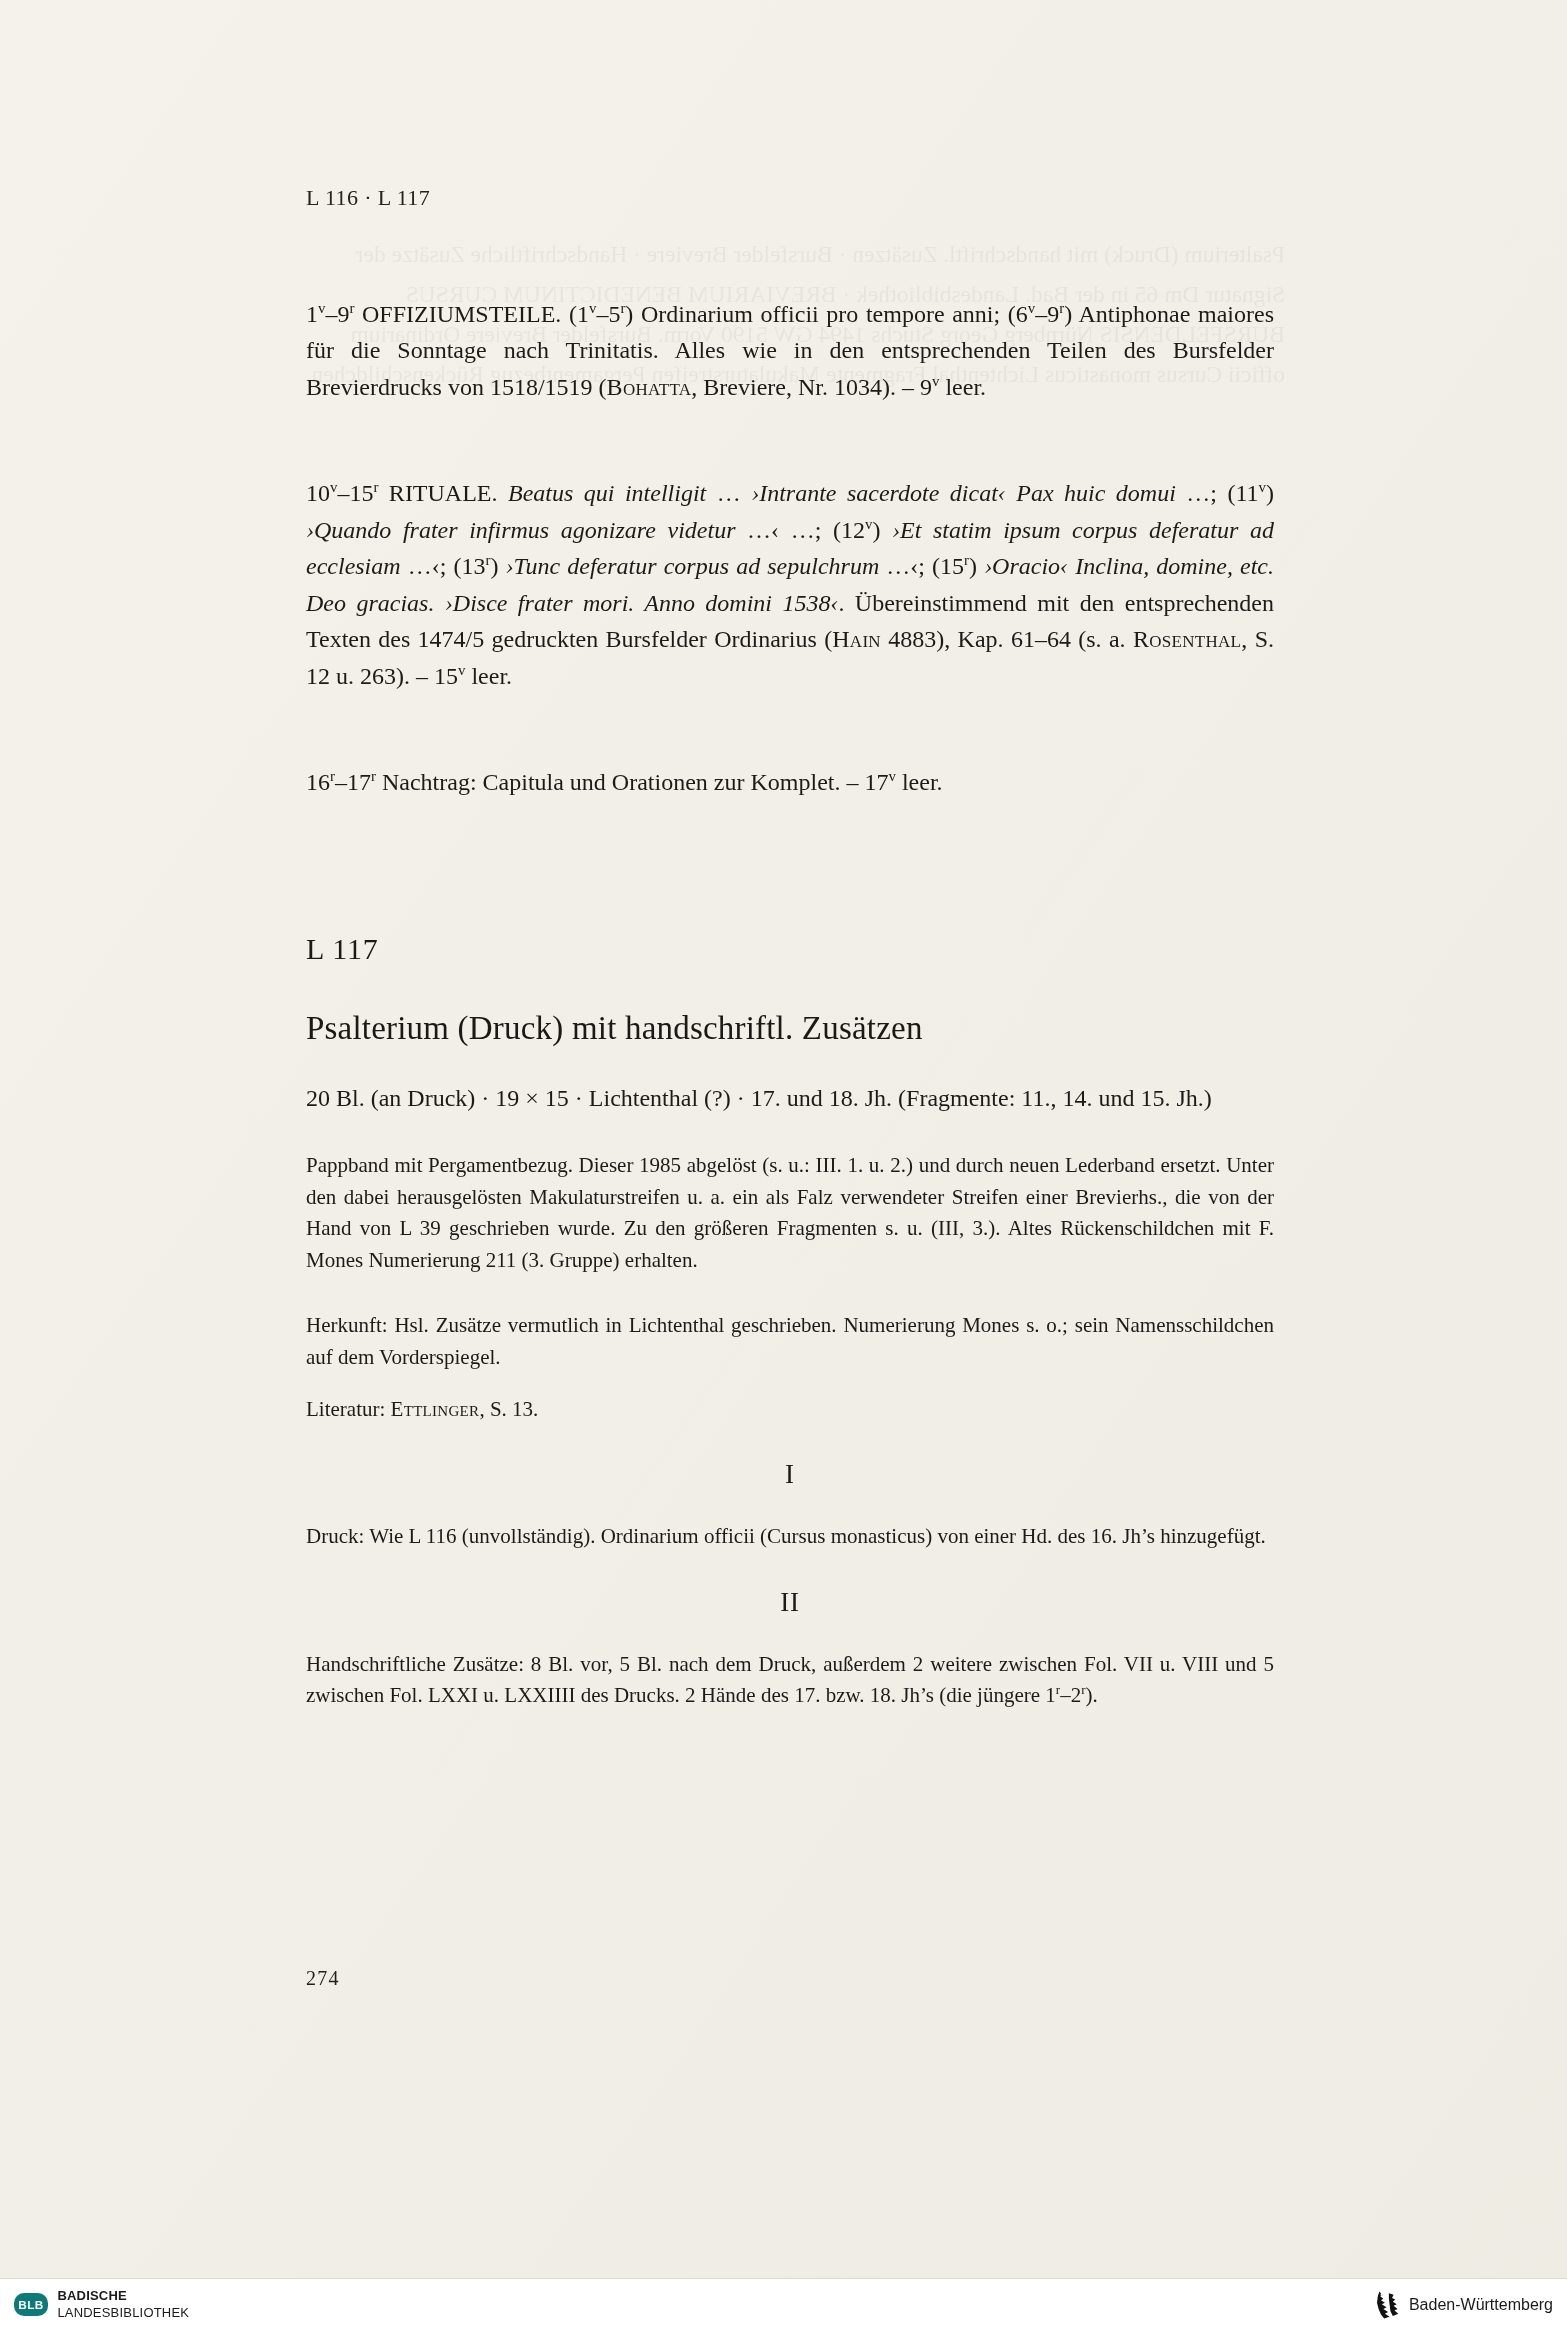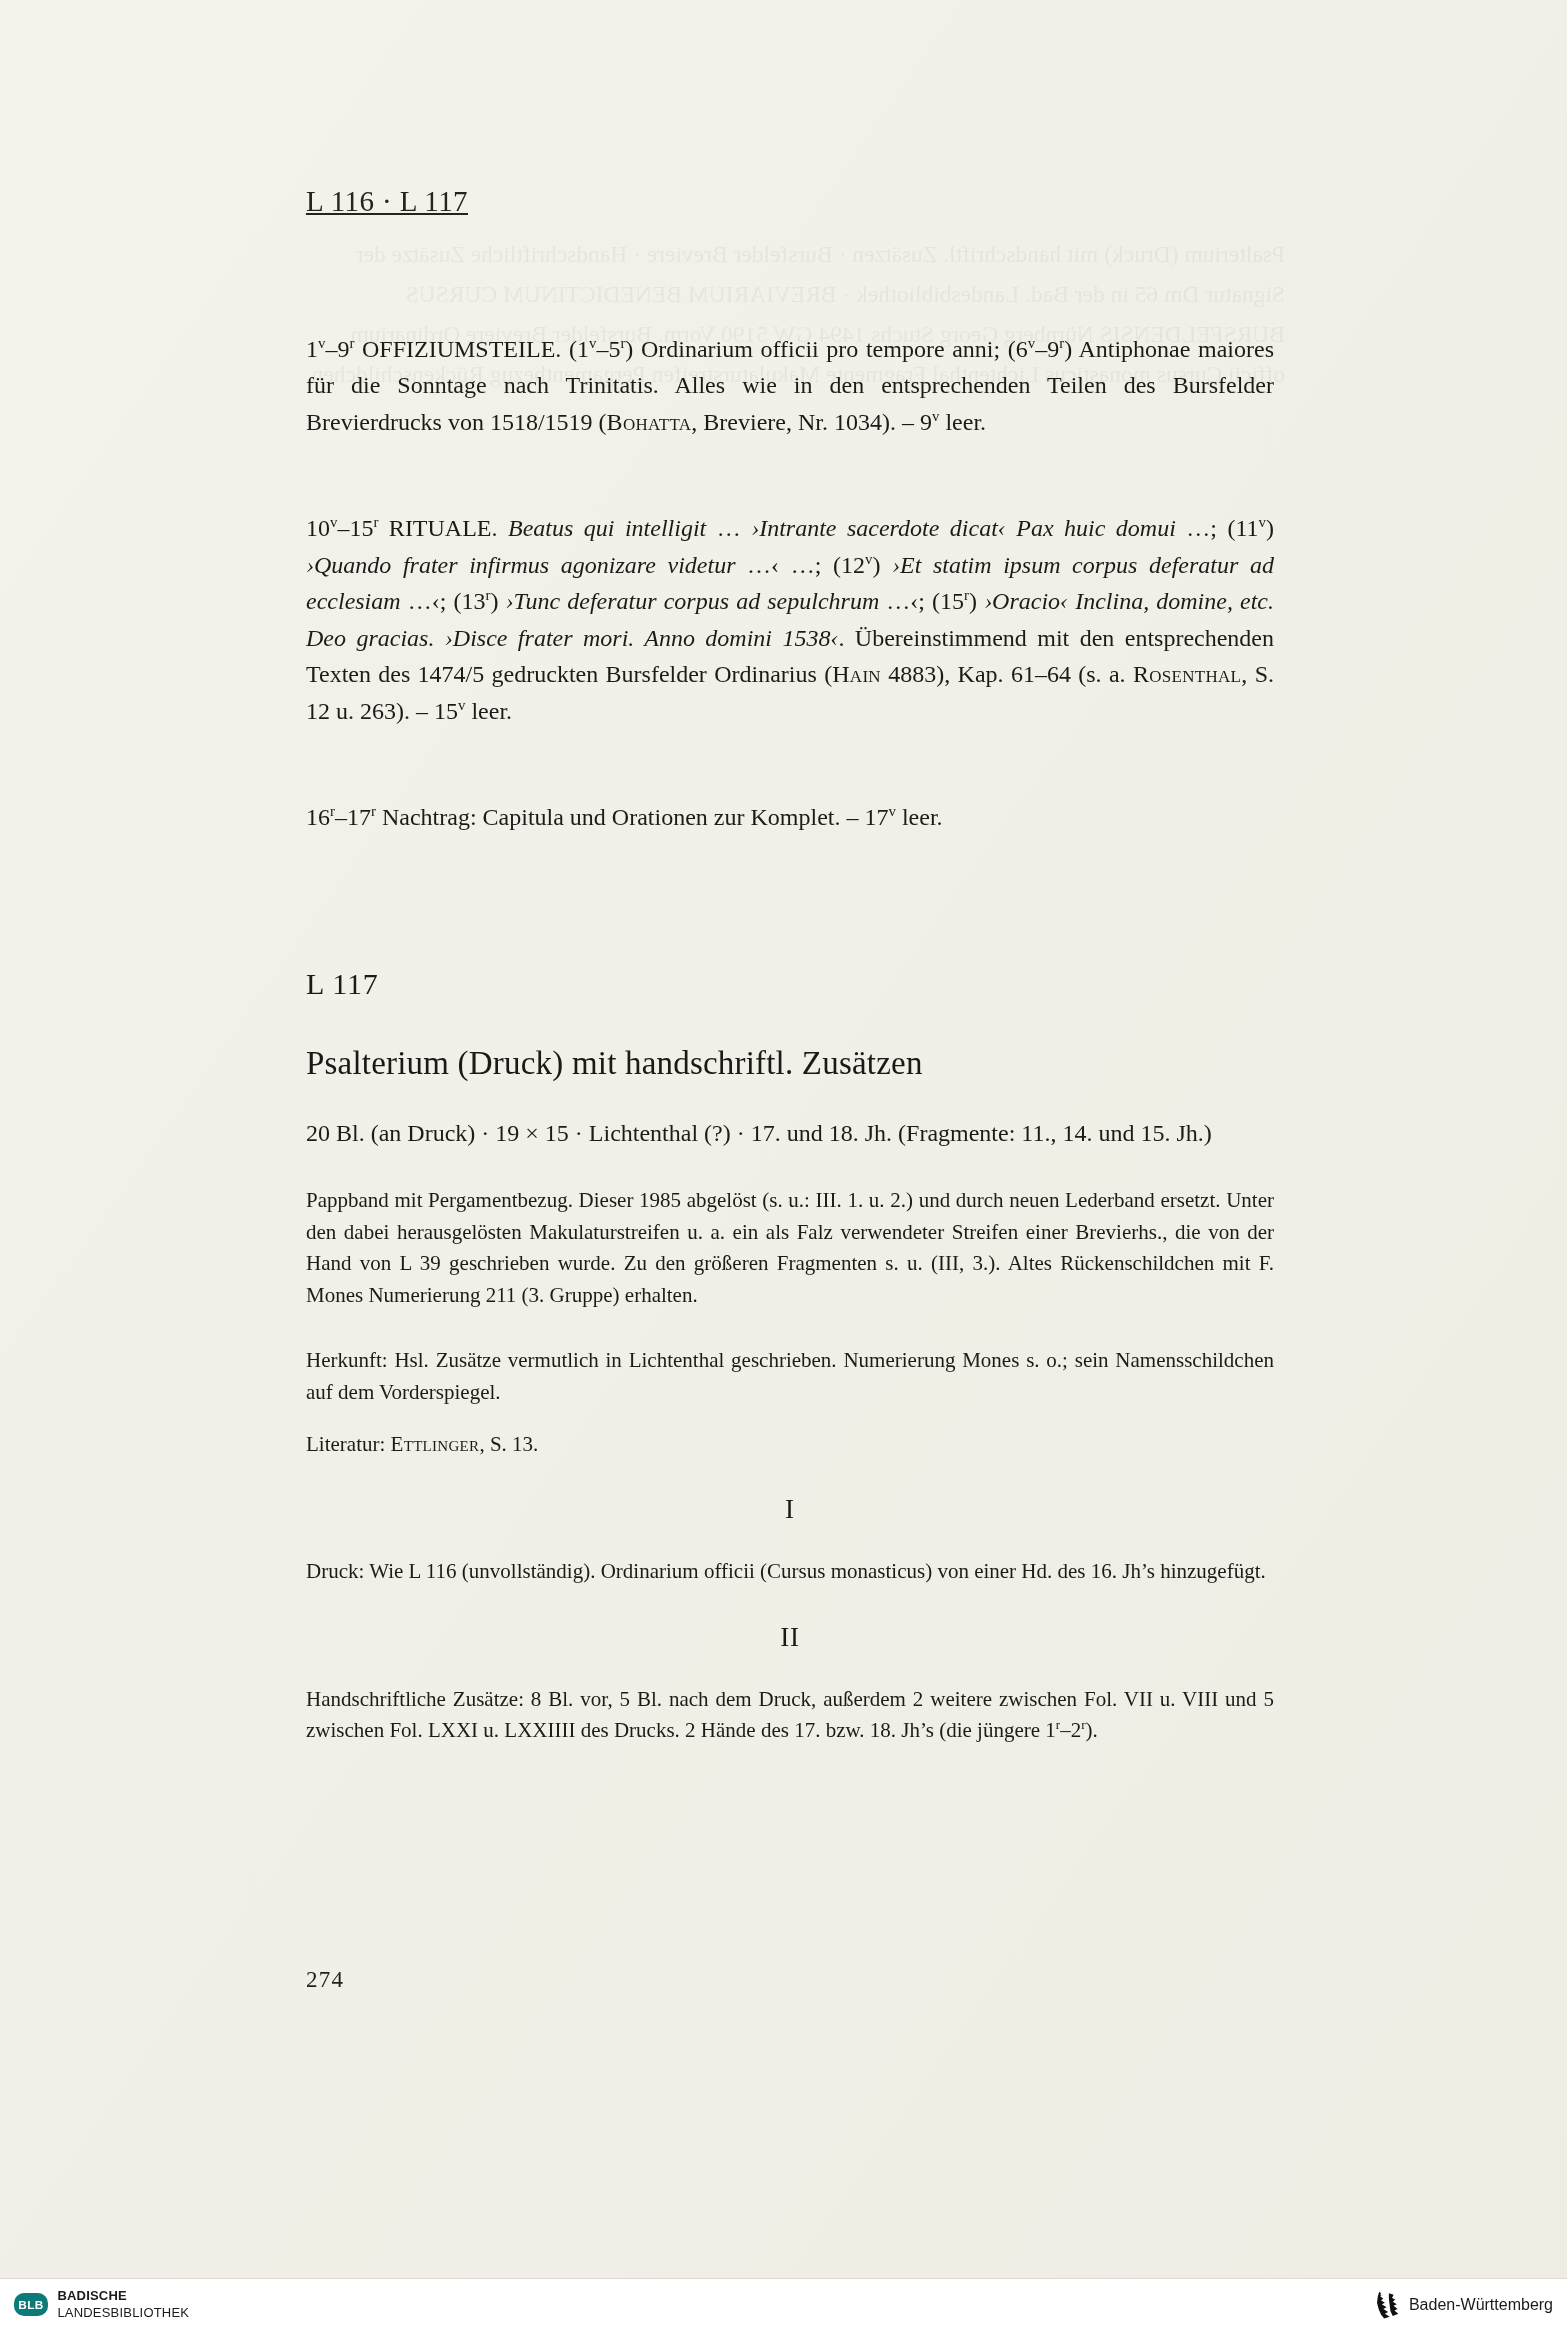--- a/index.html
+++ b/index.html
@@ -22,25 +22,24 @@
     height: 2330px;
     background: linear-gradient(125deg, #f4f2ea 0%, #f1efe7 40%, #eeece3 100%);
   }
   .content {
     position: absolute;
     left: 306px;
     top: 185px;
     width: 968px;
   }
   .runhead {
-    font-size: 29px;
+    font-size: 22px;
     letter-spacing: 0.4px;
     color: #26231f;
-    margin-bottom: 77px;
-    text-decoration: underline;
+    margin-bottom: 49px;
   }
   .para {
     font-size: 24px;
     line-height: 1.52;
     color: #1d1b18;
     text-align: justify;
     margin-bottom: 34px;
   }
   .para.small {
     font-size: 21px;
@@ -73,21 +72,21 @@
   .roman {
     text-align: center;
     font-size: 27px;
     margin: 34px 0 31px 0;
     letter-spacing: 0.8px;
   }
   .pagenum {
     position: absolute;
     left: 306px;
     top: 1967px;
-    font-size: 23px;
+    font-size: 20px;
     letter-spacing: 1.2px;
     color: #221f1c;
   }
   
   .ghost {
     position: absolute;
     left: 298px;
     top: 235px;
     width: 987px;
     height: 1645px;

